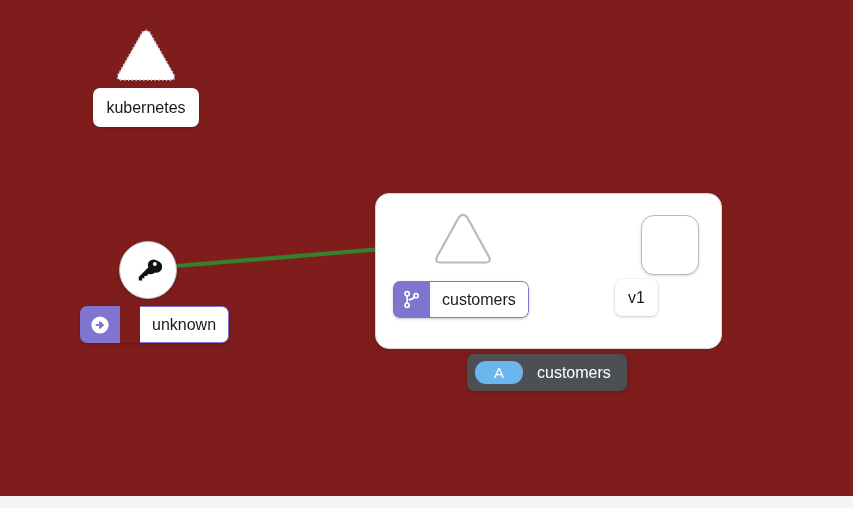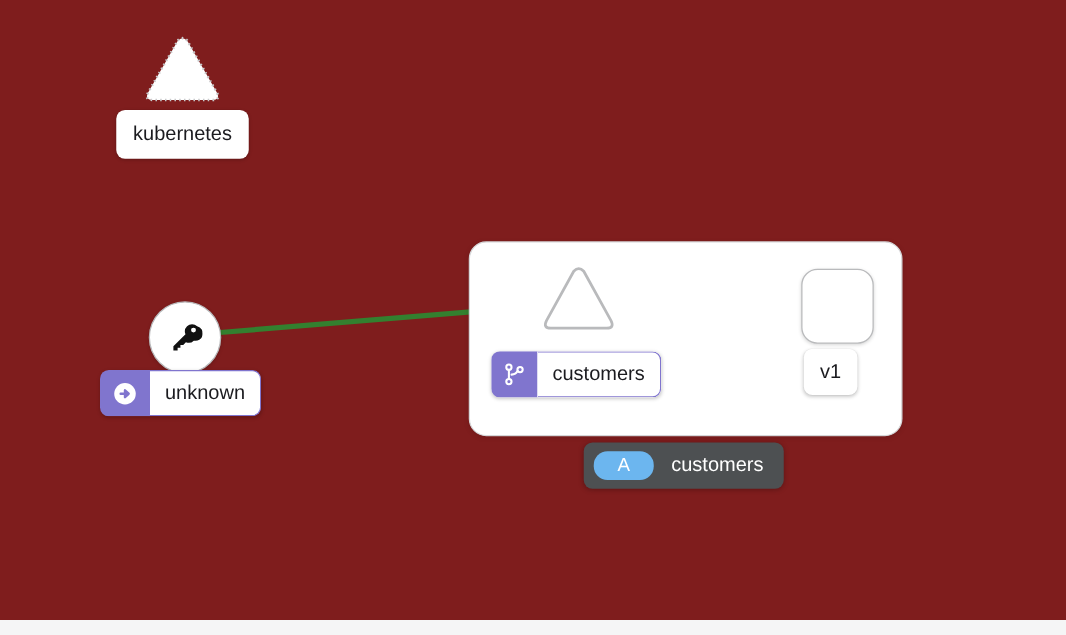--- a/index.html
+++ b/index.html
@@ -106,22 +106,23 @@
     align-items: center;
     padding: 0 12px;
     color: #1b1b1f;
     font-size: 16px;
     line-height: 1;
     white-space: nowrap;
   }
 
   #unknown-badge {
     left: 80px;
-    top: 296px;
-    height: 37px;
+    top: 306px;
+    height: 37px;
+    gap: 20px;
   }
   #unknown-badge .badge-icon { width: 40px; }
 
   #customers-badge {
     left: 393px;
     top: 281px;
     height: 37px;
   }
   #customers-badge .badge-icon { width: 37px; }
 
@@ -153,21 +154,21 @@
     left: 641px;
     top: 215px;
     width: 56px;
     height: 58px;
     background: #ffffff;
     border: 1.5px solid #b9babc;
     border-radius: 13px;
     box-shadow: 0 1px 3px rgba(0,0,0,0.16);
   }
   #v1-chip {
-    left: 643px;
+    left: 615px;
     top: 279px;
     width: 43px;
     height: 37px;
   }
 
   
   #tooltip {
     position: absolute;
     left: 467px;
     top: 354px;

